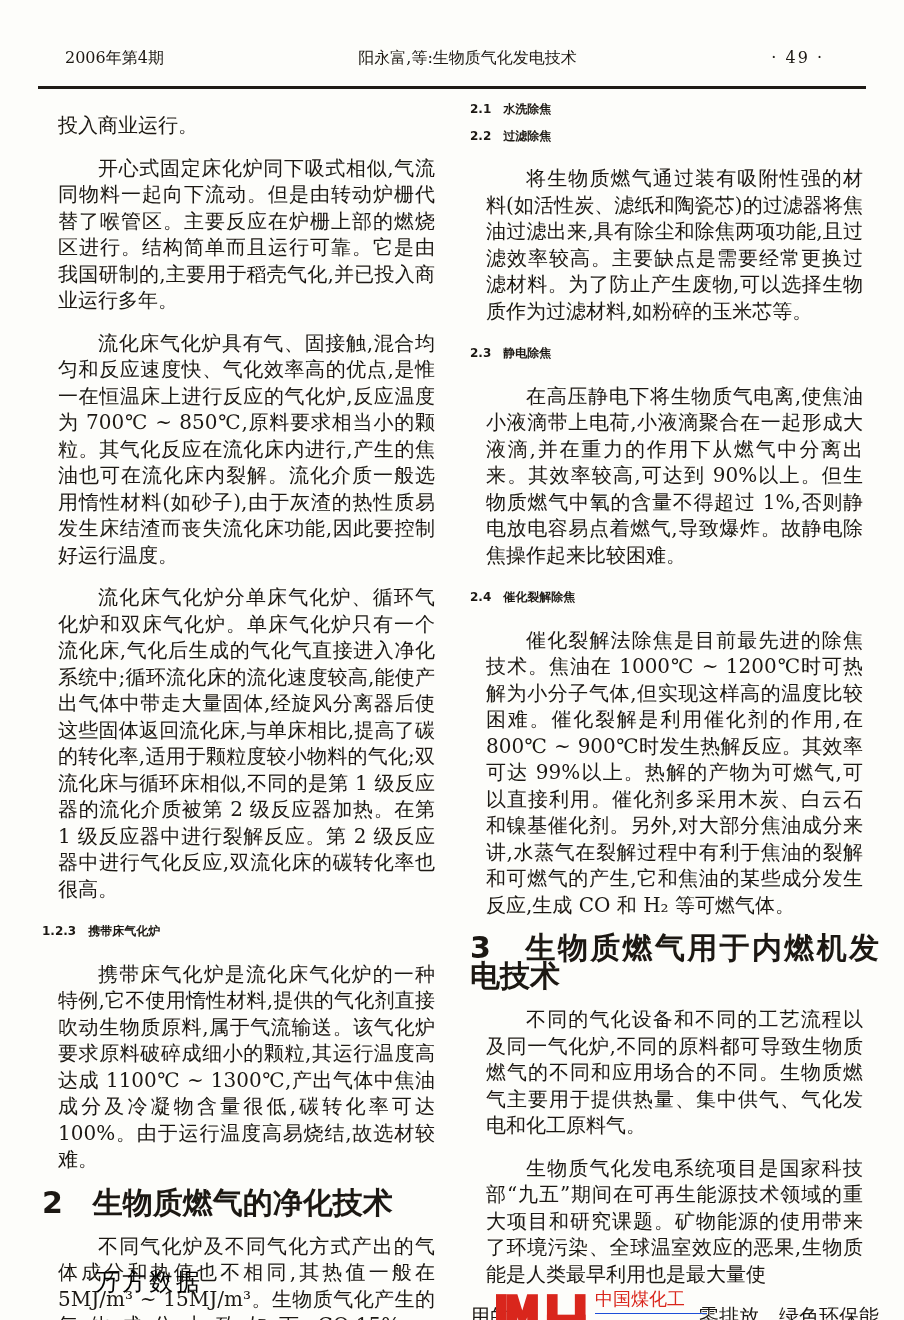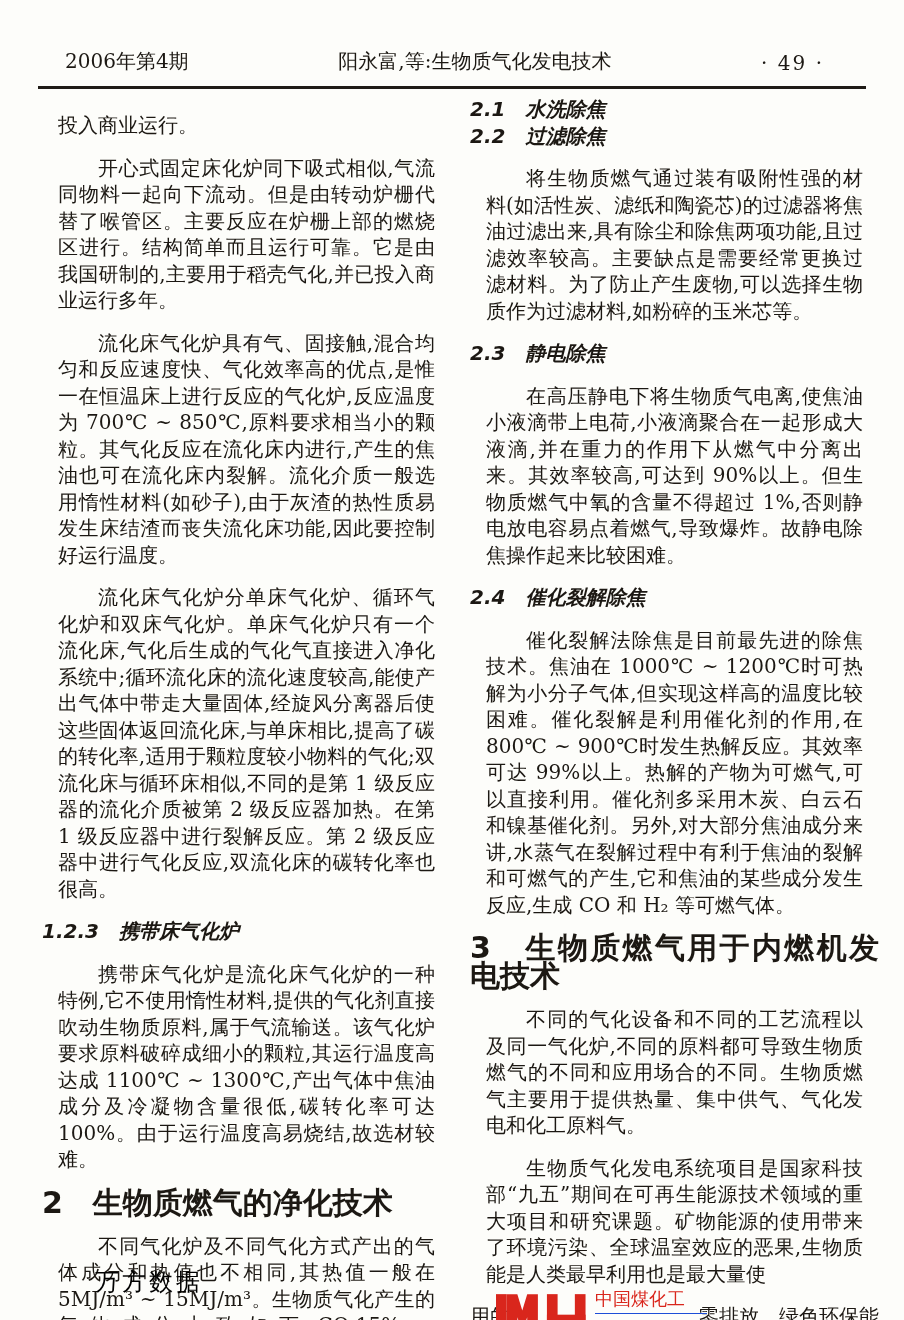--- a/index.html
+++ b/index.html
@@ -4,41 +4,40 @@
 <style>
   html,body { margin:0; padding:0; background:#e9e9e9; }
   .page {
     position:relative; width:904px; height:1320px; margin:0 auto;
     background:#fdfdfa; color:#1c1813; overflow:hidden;
     font-family:"DejaVu Serif","Liberation Serif",serif;
   }
   
   .hdr {
     position:absolute; left:40px; top:48px; width:826px;
-    display:flex; justify-content:space-between; align-items:flex-end;
-    font-size:20px; padding:0;
+    display:flex; justify-content:space-between; align-items:flex-start;
+    font-size:16px; padding:0;
   }
   .hdr .issue { padding-left:25px; }
   .hdr .pageno { padding-right:42px; letter-spacing:2px; }
   .rule { position:absolute; left:38px; top:86px; width:828px; height:3px; background:#1f1b16; }
 
   
   .col {
     position:absolute; top:96px; width:409px;
     font-size:20px; line-height:26.5px; text-align:justify;
   }
   .col.left  { left:42px; }
   .col.right { left:470px; }
   p { margin:16px; }
   .body { text-indent:2em; }
   .cont { text-indent:0; }
   .sub {
-    margin:0; font-size:20px; line-height:26.5px; font-weight:bold;
+    margin:0; font-size:12px; line-height:26.5px; font-weight:bold;
     font-family:"DejaVu Sans","Liberation Sans",sans-serif;
-    font-style:italic;
   }
   .sec {
     margin:15px 0 13px; font-size:30px; line-height:28px; font-weight:bold;
     font-family:"DejaVu Sans","Liberation Sans",sans-serif;
   }
 
   
   .band { position:relative; }
   .gap-line { display:flex; justify-content:space-between; position:relative; z-index:1; }
   .wm {

